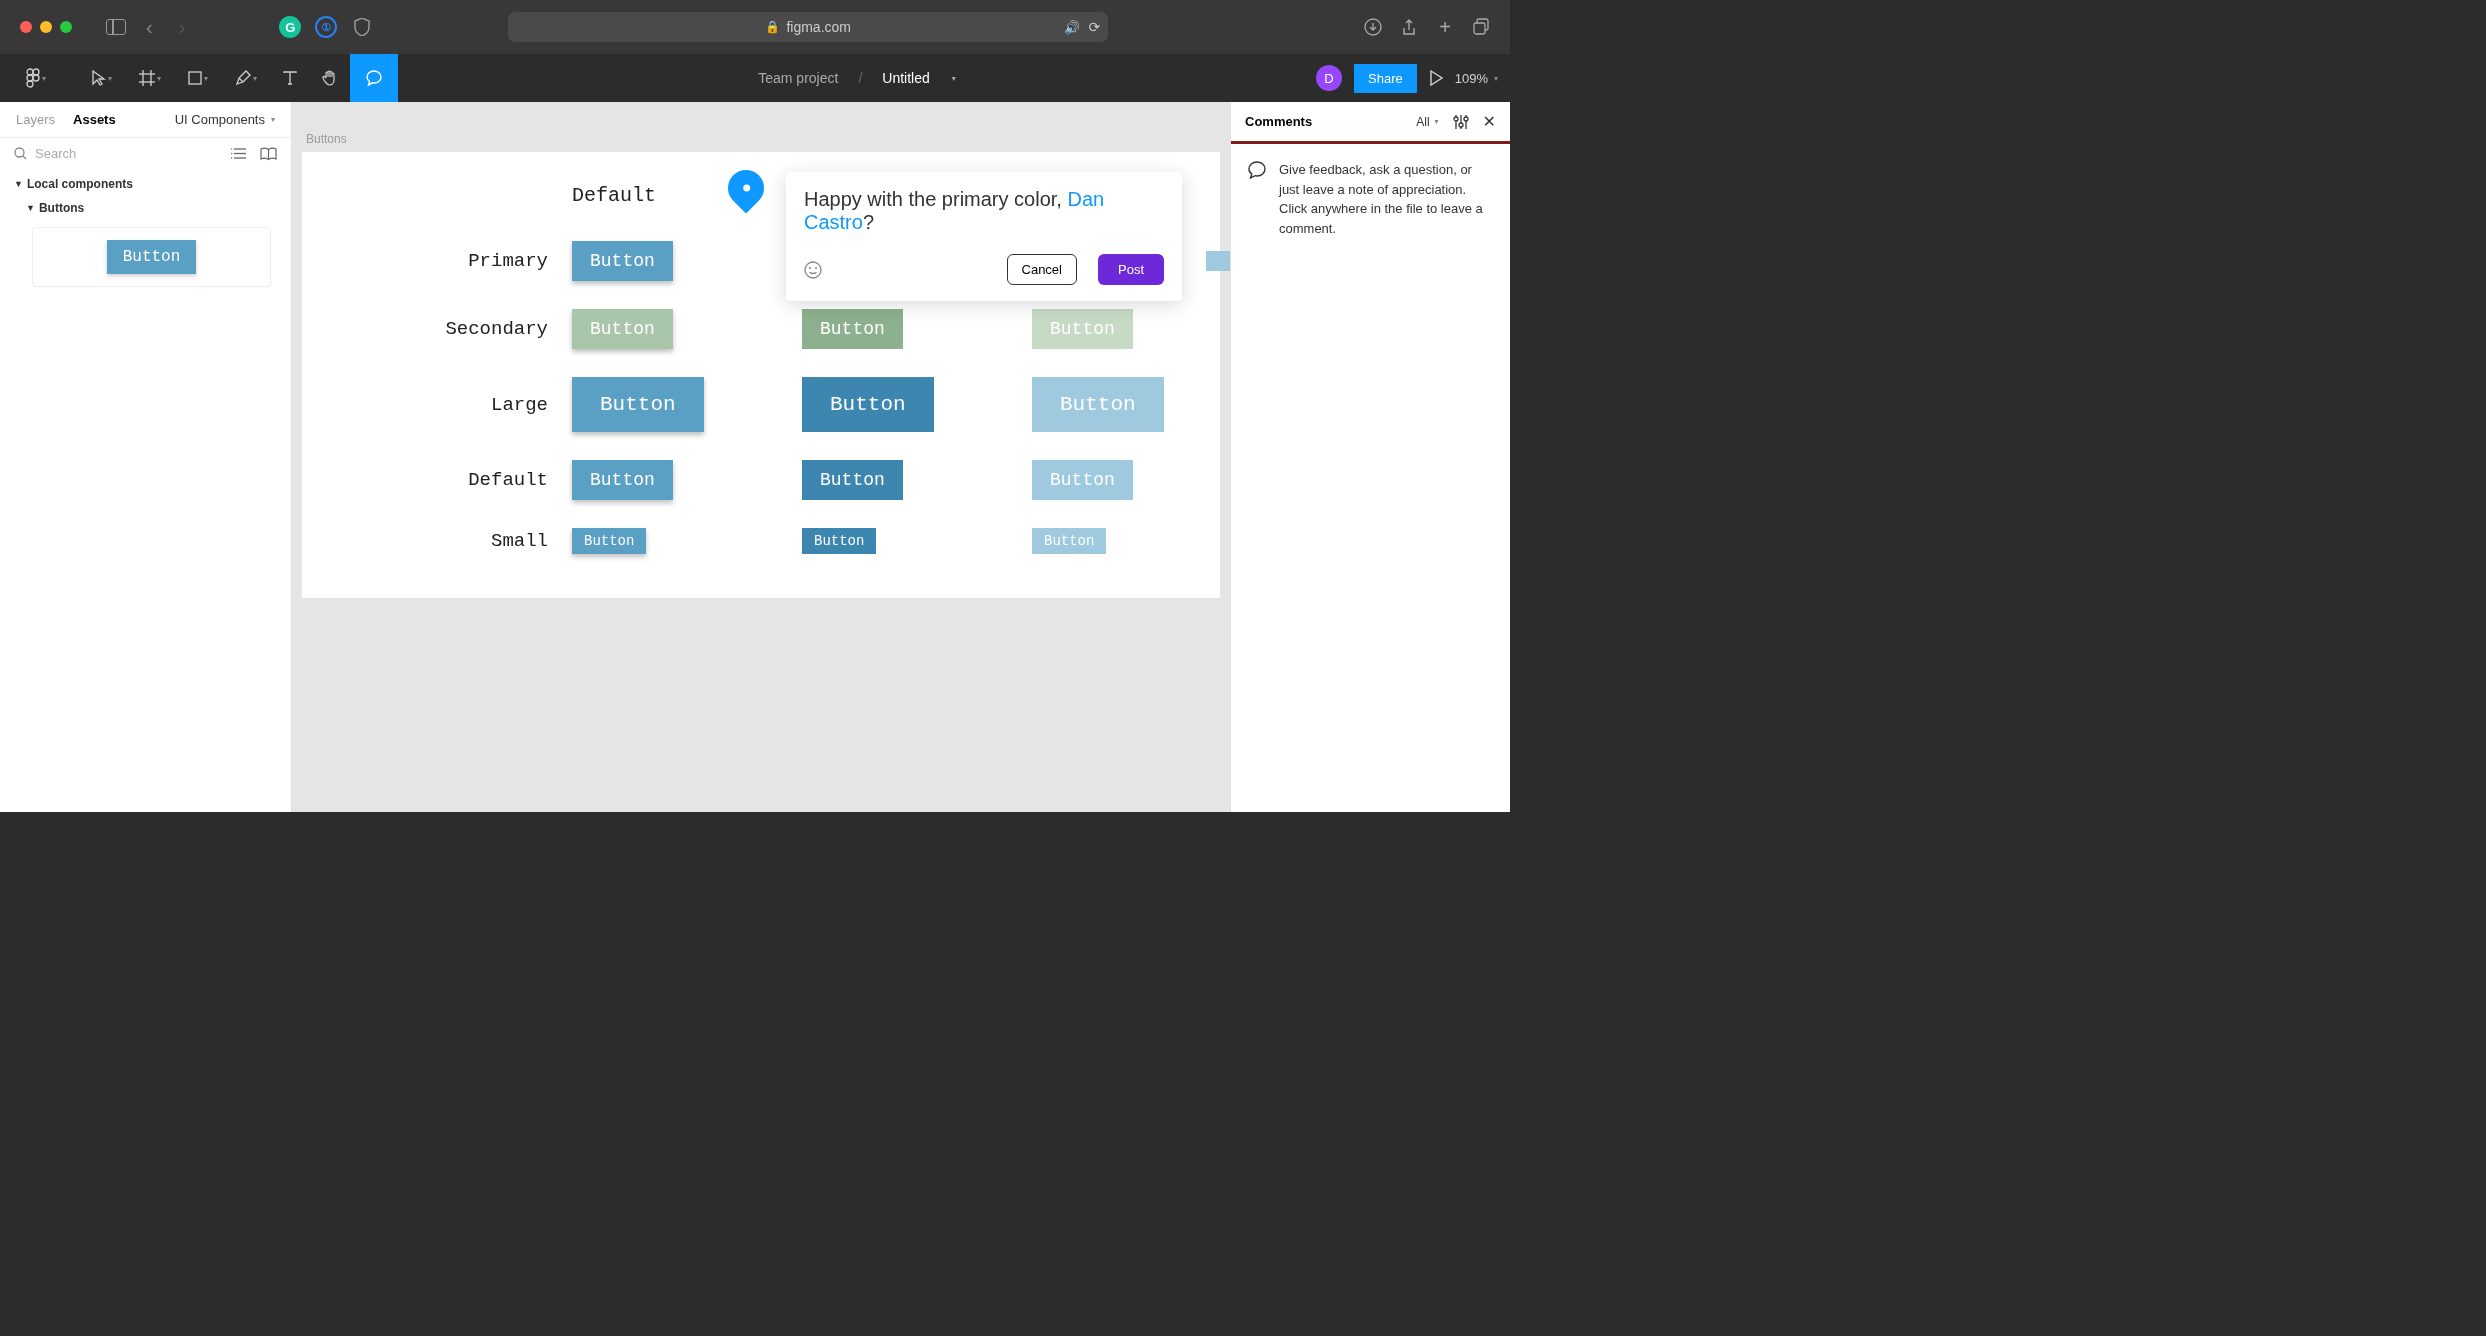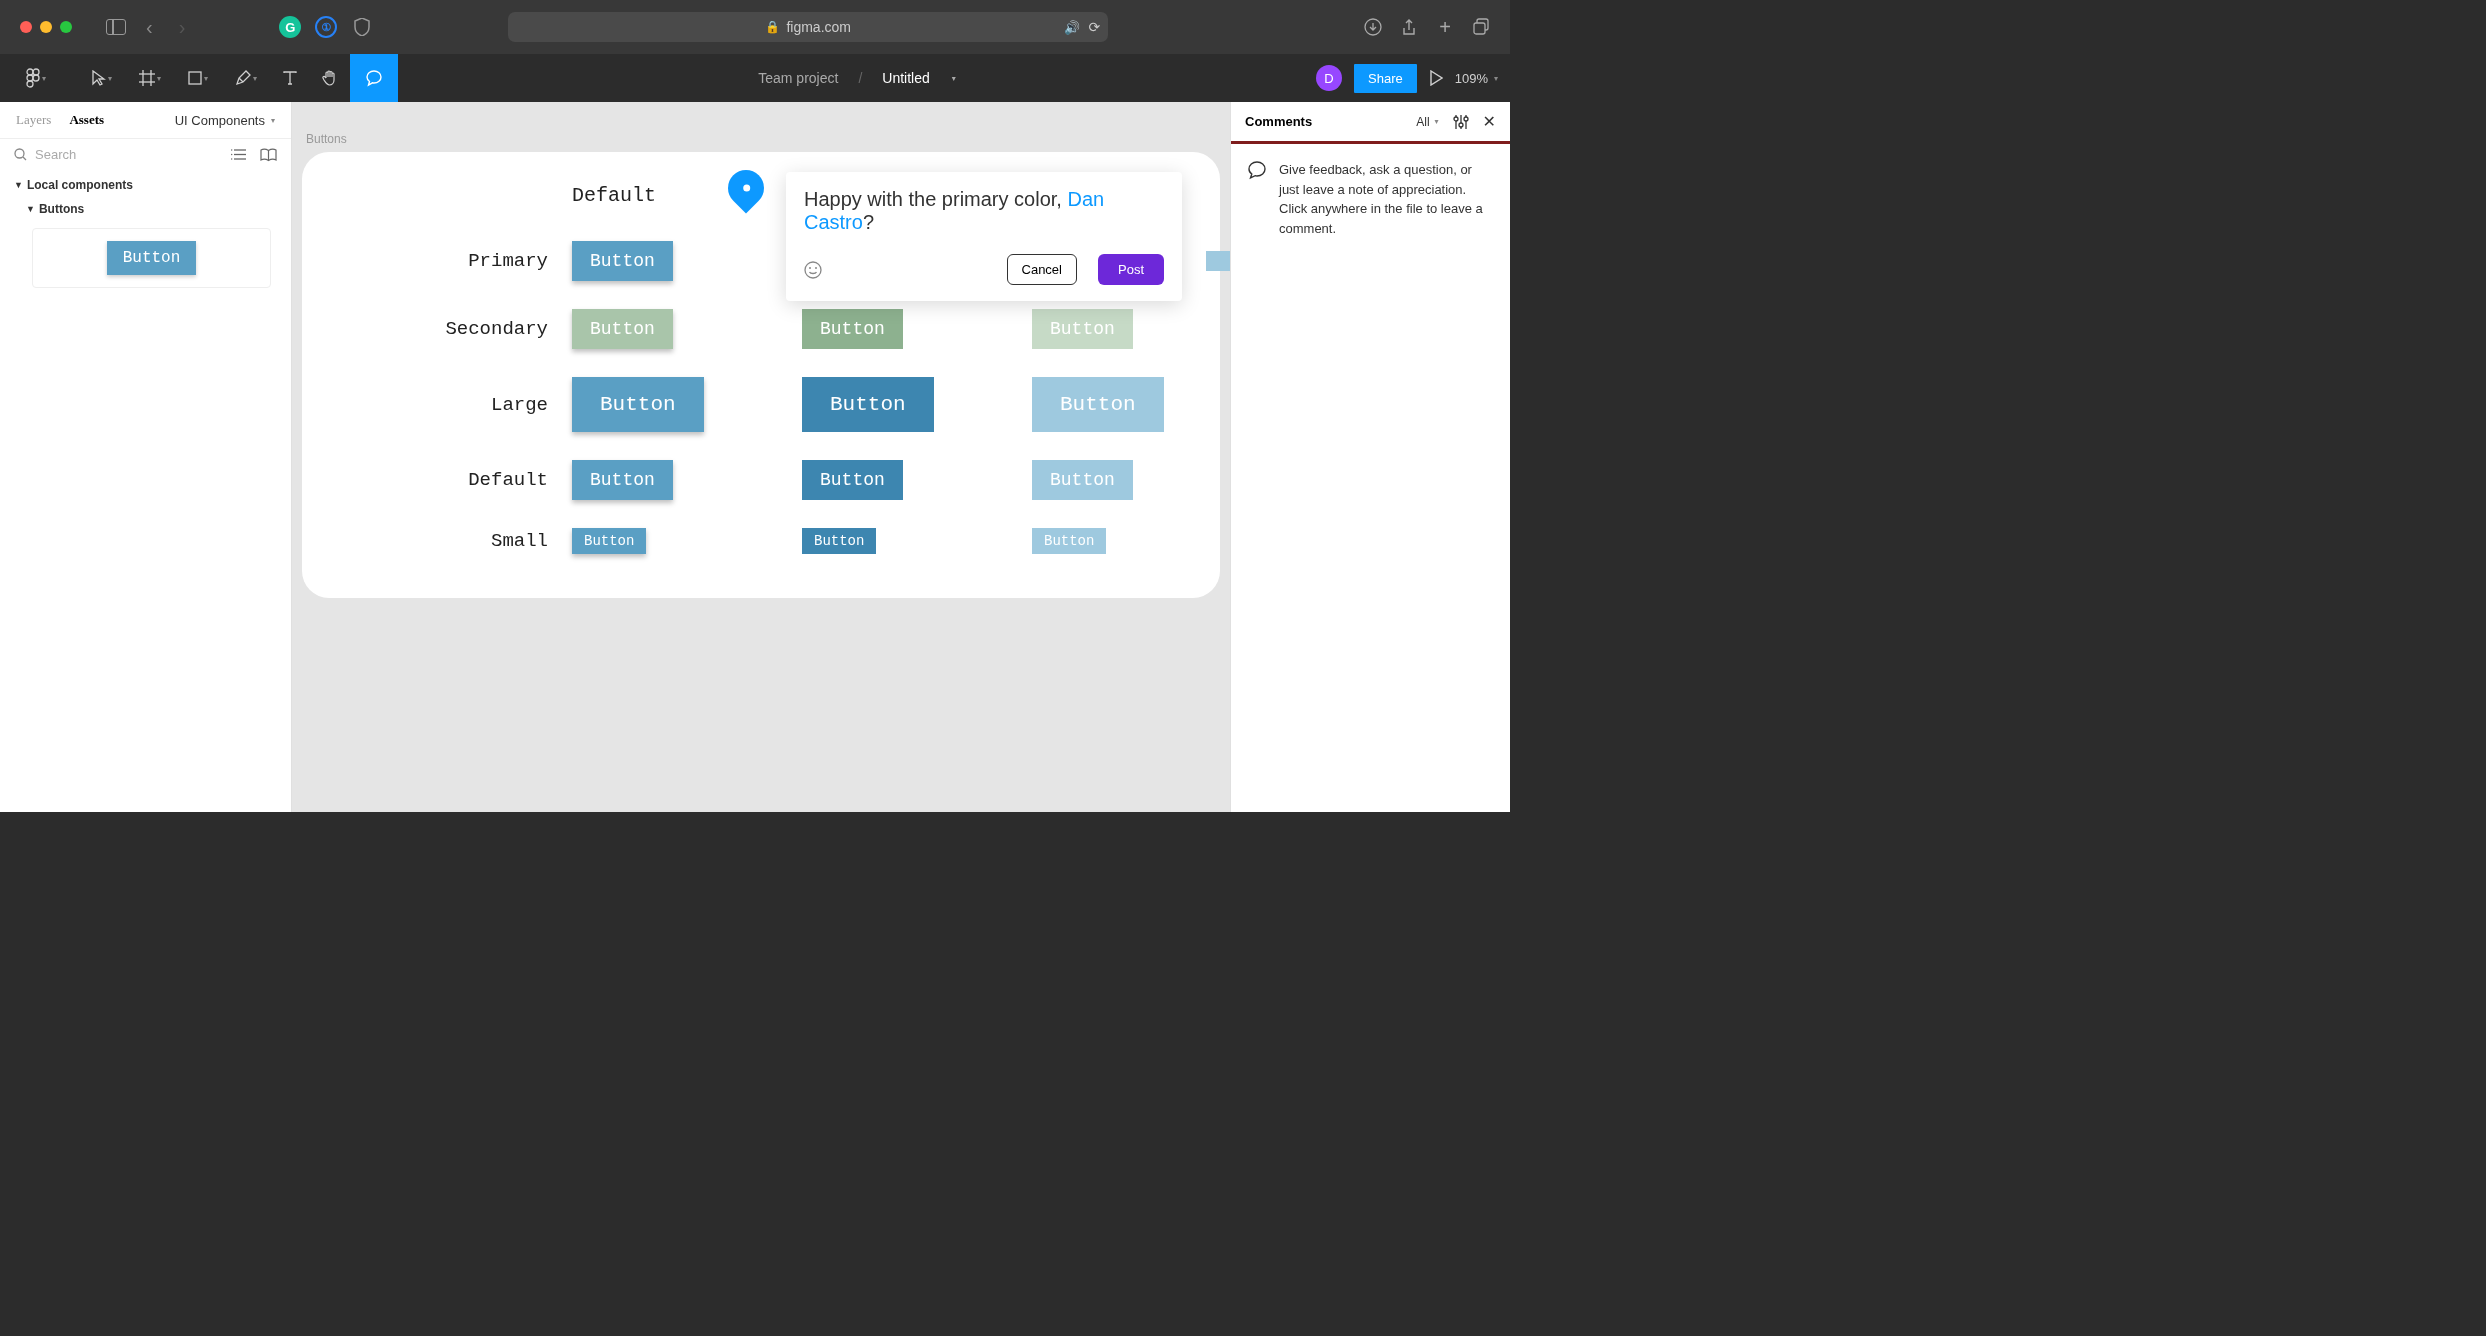--- a/index.html
+++ b/index.html
@@ -40,38 +40,38 @@
 .avatar { width: 26px; height: 26px; border-radius: 50%; display: flex; align-items: center; justify-content: center; font-size: 13px; font-weight: 500; color: #fff; }
 .avatar-purple { background: #9747ff; }
 .share-btn { background: #0d99ff; color: #fff; border: none; padding: 7px 14px; border-radius: 1px; font-size: 13px; font-weight: 500; cursor: pointer; }
 .play-icon { color: #d0d0d0; }
 .zoom { color: #d0d0d0; font-size: 13px; display: flex; align-items: center; gap: 4px; }
 
 
 .main { display: flex; height: calc(812px - 54px - 48px); background: #e5e5e5; }
 .left-panel { width: 292px; background: #fff; border-right: 1px solid #e0e0e0; display: flex; flex-direction: column; }
 .left-tabs { display: flex; align-items: center; padding: 10px 16px; gap: 18px; font-size: 13px; border-bottom: 1px solid #eee; }
-.left-tab { color: #999; cursor: pointer; font-family: Liberation Serif, serif; }
+.left-tab { color: #999; cursor: pointer; }
 .left-tab.active { color: #000; font-weight: 600; }
 .left-tab-dropdown { margin-left: auto; display: flex; align-items: center; gap: 4px; color: #333; }
 .search-row { display: flex; align-items: center; padding: 8px 14px; gap: 8px; }
 .search-input { flex: 1; border: none; outline: none; font-size: 13px; color: #333; }
 .search-input::placeholder { color: #aaa; }
 .search-icons { display: flex; gap: 14px; color: #666; }
 .section { padding: 8px 14px; }
 .section-header { display: flex; align-items: center; gap: 4px; font-size: 12px; font-weight: 600; color: #333; cursor: pointer; }
 .section-caret { font-size: 9px; }
 .subsection { padding-left: 12px; margin-top: 10px; }
 .component-thumbnail { margin: 12px 6px; border: 1px solid #eee; border-radius: 4px; height: 60px; display: flex; align-items: center; justify-content: center; }
 .thumb-btn { padding: 8px 16px; font-family: "Courier New", monospace; font-size: 16px; color: #fff; box-shadow: 0 2px 4px rgba(0,0,0,0.2); }
 
 
 .canvas { flex: 1; background: #e5e5e5; padding: 30px 10px 0 10px; position: relative; overflow: hidden; }
 .frame-label { color: #999; font-size: 12px; margin-bottom: 6px; margin-left: 4px; }
-.frame { background: #fff; padding: 26px 10px 30px 10px; border-radius: 27px; }
+.frame { background: #fff; padding: 26px 10px 30px 10px; }
 .grid { display: grid; grid-template-columns: 260px 230px 230px 230px; }
 .grid-header { font-family: "Courier New", monospace; font-size: 20px; color: #222; padding: 6px 0 20px 0; }
 .row-label { font-family: "Courier New", monospace; font-size: 19px; color: #222; display: flex; align-items: center; justify-content: flex-end; padding-right: 24px; }
 .cell { display: flex; align-items: center; padding: 14px 0; }
 .btn { font-family: "Courier New", monospace; display: inline-flex; align-items: center; justify-content: center; color: #fff; }
 .btn-default { padding: 10px 18px; font-size: 18px; }
 .btn-large { padding: 16px 28px; font-size: 21px; }
 .btn-small { padding: 5px 12px; font-size: 14px; }
 .shadow { box-shadow: 0 3px 5px rgba(0,0,0,0.25); }
 .primary { background: #5a9fc4; }

